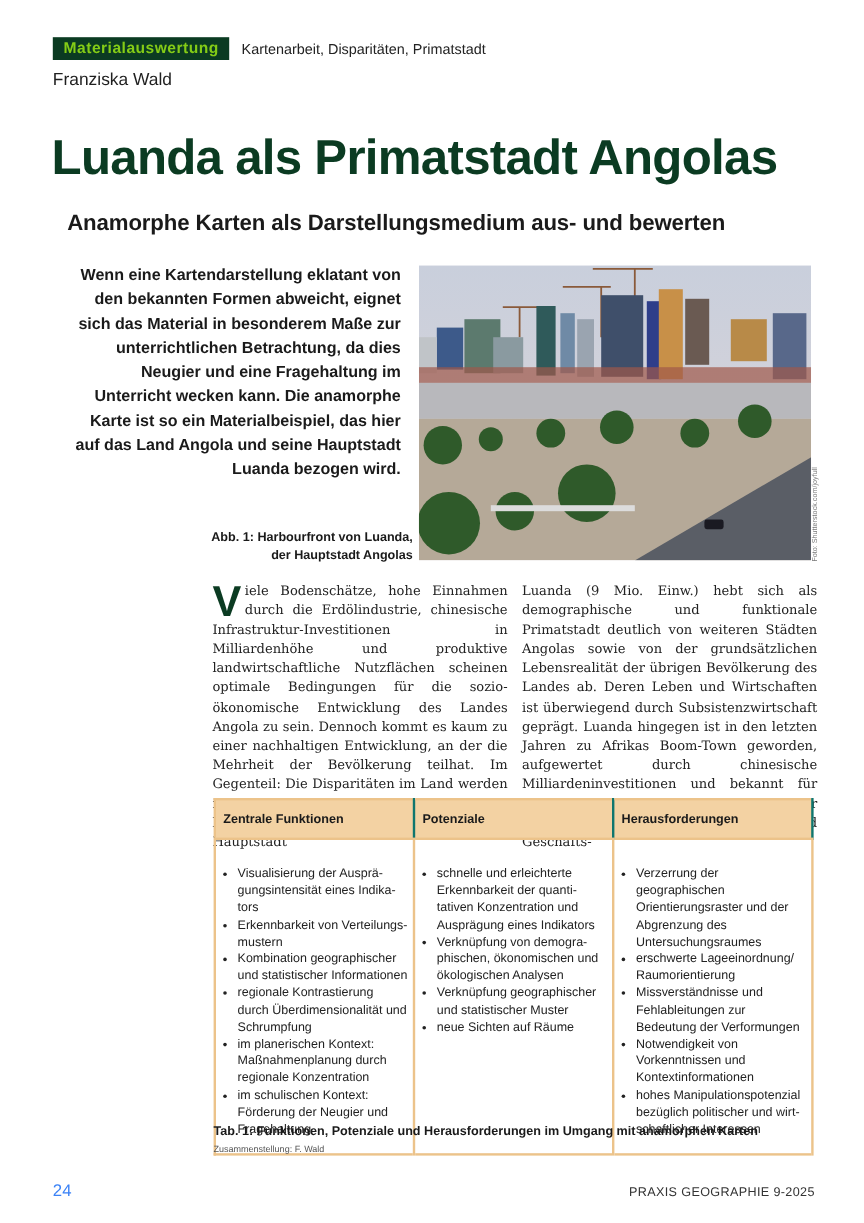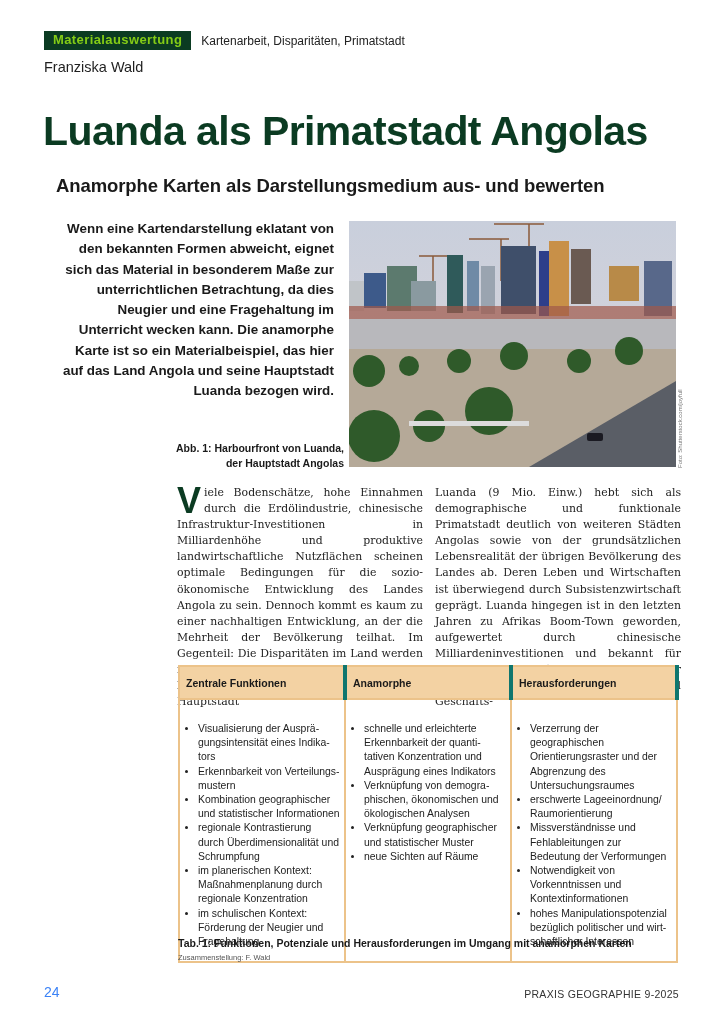--- a/index.html
+++ b/index.html
@@ -22,21 +22,21 @@
   .photo-credit { position: absolute; left: 677px; top: 468px; transform: rotate(-90deg); transform-origin: left top; font-size: 6px; color: #777; white-space: nowrap; }
 
   .caption-fig { position: absolute; left: 150px; top: 441px; width: 194px; text-align: right; font-size: 10.5px; font-weight: bold; line-height: 15px; }
 
   .body-col { position: absolute; top: 485px; width: 246px; font-size: 10.9px; line-height: 16.1px; text-align: justify; color: #222; hyphens: manual; }
   .col-left { left: 177px; }
   .col-right { left: 435px; }
   .dropcap { float: left; font-family: "Liberation Sans", sans-serif; font-weight: bold; color: #0b3b22; font-size: 36px; line-height: 30px; margin: 1px 3px 0 0; }
 
   .tbl { position: absolute; left: 178px; top: 665px; width: 498px; border: 2px solid #ecc38a; border-collapse: collapse; table-layout: fixed; }
-  .tbl th { background: #f3d2a3; text-align: left; font-size: 10.5px; font-weight: bold; padding: 8px 6px; border-right: 4px solid #0f766e; border-bottom: 2px solid #ecc38a; height: 15px; }
+  .tbl th { background: #f3d2a3; text-align: left; font-size: 10.5px; font-weight: bold; padding: 8px 6px; border-right: 2px solid #0f766e; border-bottom: 2px solid #ecc38a; height: 15px; }
   .tbl td { vertical-align: top; padding: 22px 4px 12px 4px; border-right: 2px solid #ecc38a; font-size: 10.4px; line-height: 14.2px; color: #222; }
   .tbl ul { margin: 0; padding: 0 0 0 14px; }
   .tbl li { margin: 0; padding: 0; }
 
   .caption-tab { position: absolute; left: 178px; top: 937px; font-size: 10.5px; font-weight: bold; white-space: nowrap; }
   .source { position: absolute; left: 178px; top: 953px; font-size: 7.5px; color: #555; }
 
   .page-num { position: absolute; left: 44px; top: 984px; font-size: 14px; color: #3b82f6; }
   .journal { position: absolute; right: 41px; top: 988px; font-size: 10.5px; letter-spacing: 0.3px; color: #333; text-align: center; }
 </style>
@@ -121,21 +121,21 @@
 
 <table class="tbl sans">
   <colgroup>
       <col style="width:166px">
       <col style="width:166px">
       <col style="width:166px">
     </colgroup>
   <thead>
     <tr>
       <th>Zentrale Funktionen</th>
-      <th>Anamorphe</th>
+      <th>Potenziale</th>
       <th>Herausforderungen</th>
     </tr>
   </thead>
   <tbody>
     <tr>
       <td>
           <ul>
             <li>Visualisierung der Ausprä­gungsintensität eines Indika­tors</li>
             <li>Erkennbarkeit von Verteilungs­mustern</li>
             <li>Kombination geographischer und statistischer Informatio­nen</li>

